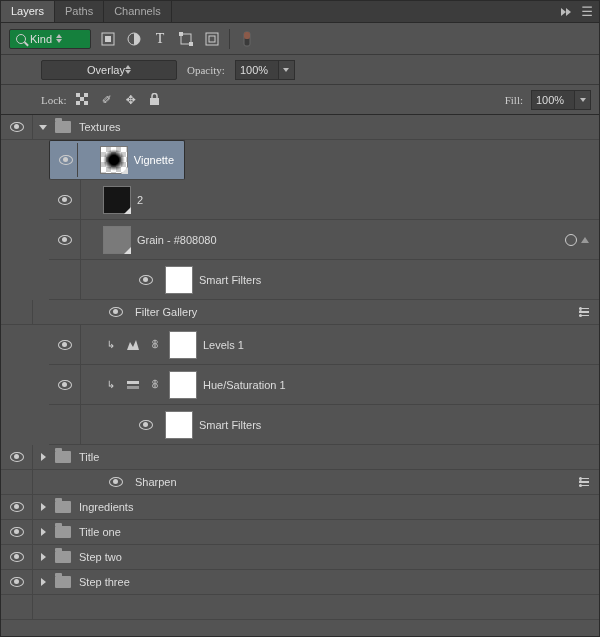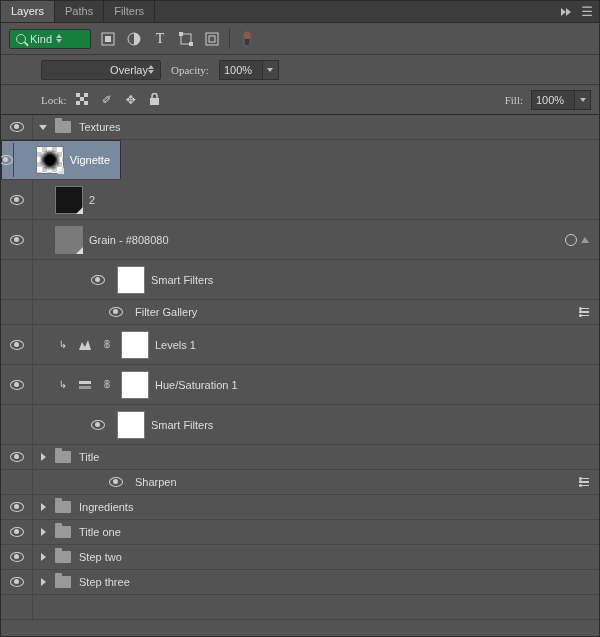--- a/index.html
+++ b/index.html
@@ -11,33 +11,33 @@
 .tabright { margin-left: auto; display:flex; align-items:center; padding:0 6px; gap:2px; }
 .tri { width:0;height:0;border-top:4px solid transparent;border-bottom:4px solid transparent;border-left:5px solid #bbb; }
 .tri.r { margin-left:-2px; }
 .filterbar { display:flex; align-items:center; gap:8px; padding:5px 8px; border-bottom:1px solid #3a3a3a; height:32px; }
 .search { display:flex; align-items:center; gap:4px; background:#15803d; border:1px solid #2f2f2f; border-radius:2px; padding:2px 6px; height:20px; width:82px; }
 .mag { width:10px;height:10px;border:1.5px solid #ccc;border-radius:50%;position:relative; }
 .mag::after { content:''; position:absolute;width:5px;height:1.5px;background:#ccc;bottom:-2px;right:-4px;transform:rotate(45deg); }
 .fbicn { width:18px;height:18px;display:flex;align-items:center;justify-content:center;color:#ddd;cursor:pointer; }
 .fbsep { width:1px;height:20px;background:#3a3a3a; }
 .optbar { display:flex;align-items:center;gap:10px;padding:5px 8px 5px 40px;border-bottom:1px solid #3a3a3a;height:30px; }
-.sel { background:#3f3f3f;border:1px solid #2f2f2f;border-radius:2px;padding:2px 6px;height:20px;display:flex;align-items:center;justify-content:flex-end;width:120px; }
+.sel { background:#3f3f3f;border:1px solid #2f2f2f;border-radius:2px;padding:2px 6px;height:20px;display:flex;align-items:center;justify-content:center;width:136px; }
 .tridown { width:0;height:0;border-left:3px solid transparent;border-right:3px solid transparent;border-top:4px solid #bbb; }
 .dbltri { display:flex;flex-direction:column;gap:1px; }
 .dbltri .up { width:0;height:0;border-left:3px solid transparent;border-right:3px solid transparent;border-bottom:4px solid #bbb; }
 .dbltri .dn { width:0;height:0;border-left:3px solid transparent;border-right:3px solid transparent;border-top:4px solid #bbb; }
 .lbl { color:#ccc;font-family:Liberation Serif, serif; }
 .valbox { background:#3f3f3f;border:1px solid #2f2f2f;padding:2px 4px;width:44px;height:20px;display:flex;align-items:center; }
 .ddbtn { width:16px;height:20px;border:1px solid #2f2f2f;border-left:none;background:#454545;display:flex;align-items:center;justify-content:center; }
 .lockbar { display:flex;align-items:center;gap:8px;padding:5px 8px 5px 40px;border-bottom:1px solid #2a2a2a;height:30px; }
 .lkicn { width:16px;height:16px;display:flex;align-items:center;justify-content:center;color:#ccc;cursor:pointer;font-size:12px; }
 .layers { flex:1;overflow-y:auto;overflow-x:hidden; }
 .row { display:flex;align-items:center;border-bottom:1px solid #454545;min-height:25px;position:relative; }
-.row.tall { min-height:40px; }
+.row.tall { min-height:40px;margin-left:48px; }
 .row.sel { background:#7a8a9e; }
 .row.sel .lname { color:#fff; }
 .vis { width:32px;display:flex;align-items:center;justify-content:center;border-right:1px solid #454545;align-self:stretch; }
 .eye { width:14px;height:10px;border:1.5px solid #ccc;border-radius:60% 60% 60% 60%;position:relative; }
 .eye::after { content:'';position:absolute;width:5px;height:5px;background:#ccc;border-radius:50%;top:1px;left:3px; }
 .main { flex:1;display:flex;align-items:center;gap:6px;padding:2px 4px;align-self:stretch; }
 .disc { width:12px;display:flex;align-items:center;justify-content:center;cursor:pointer; }
 .tri-r { width:0;height:0;border-top:4px solid transparent;border-bottom:4px solid transparent;border-left:5px solid #ccc; }
 .tri-d { width:0;height:0;border-left:4px solid transparent;border-right:4px solid transparent;border-top:5px solid #ccc; }
 .folder { width:16px;height:12px;background:#999;border-radius:1px;position:relative;margin-right:2px; }
@@ -61,21 +61,21 @@
 .pad { width:12px;flex-shrink:0; }
 </style>
 </head>
 <body>
 
 <div class="panel">
 
   <div class="tabbar">
     <div class="tab active">Layers</div>
     <div class="tab">Paths</div>
-    <div class="tab">Filters</div>
+    <div class="tab">Channels</div>
     <div class="tabright">
       <span class="tri"></span>
       <span class="tri r"></span>
       <span style="width:6px"></span>
       <span style="font-size:13px;color:#bbb;">☰</span>
     </div>
   </div>
 
   <div class="filterbar">
     <div class="search">

